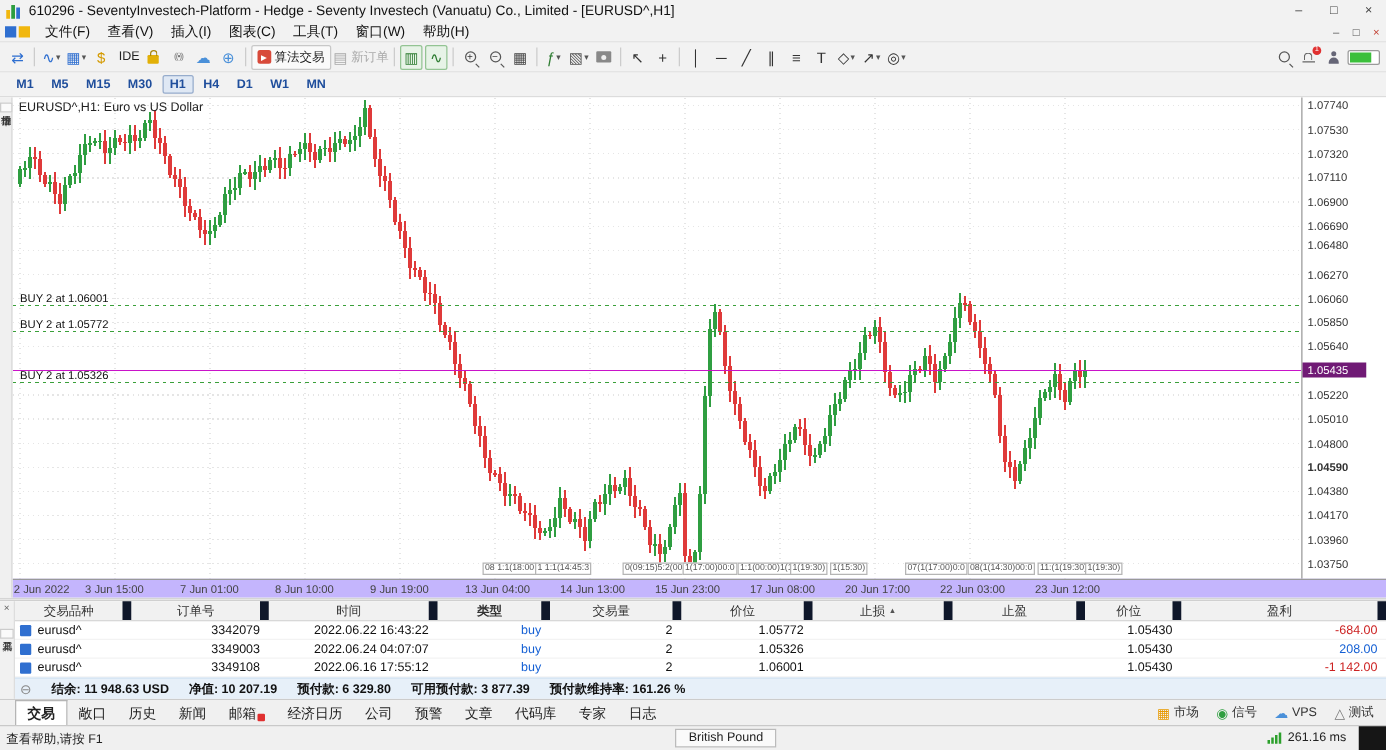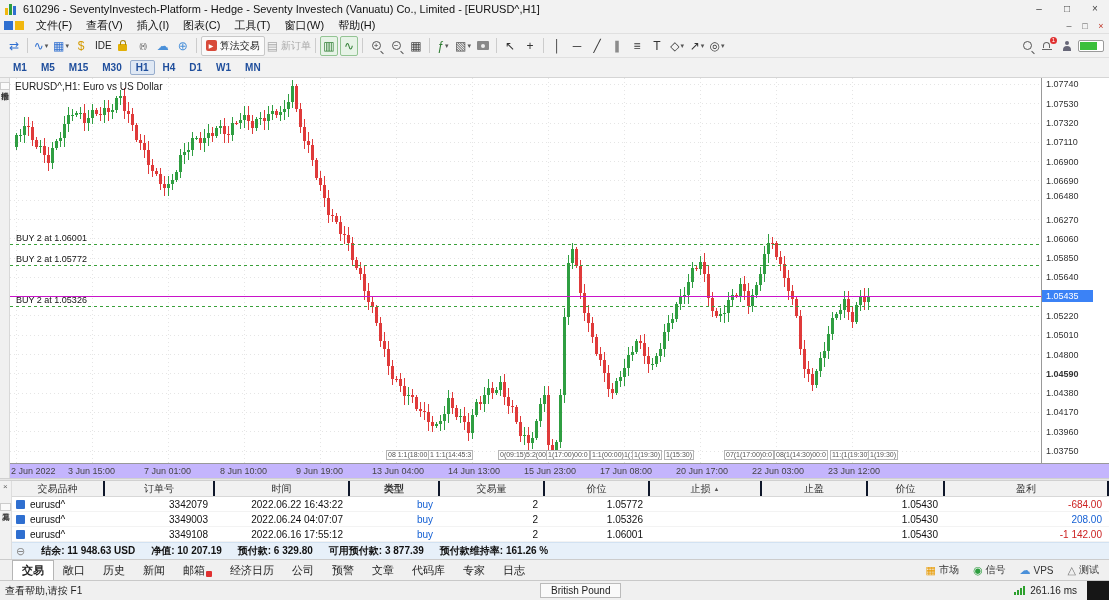--- a/index.html
+++ b/index.html
@@ -60,32 +60,32 @@
   .main{position:relative;height:400px;background:#fff}
   .rail{position:absolute;left:0;top:0;width:10px;height:400px;background:#f0f0f0;border-right:1px solid #d8d8d8;z-index:3}
   .vtab{position:absolute;top:4px;left:0;width:10px;writing-mode:vertical-rl;font-size:8px;color:#333;background:#fafafa;border:1px solid #ccc;padding:3px 0;text-align:center}
   .chart-wrap{position:absolute;left:10px;top:0;width:1031px;height:385px;background:#fff;overflow:hidden}
   .chart-wrap svg{position:absolute;left:0;top:0}
   .sym{position:absolute;left:5px;top:3px;font-size:10px;color:#222}
   #tags{position:absolute;inset:0;pointer-events:none}
   .tag{position:absolute;top:372px;font-size:7px;line-height:8px;color:#555;background:#fff;border:1px solid #b5b5b5;padding:0 1px;white-space:nowrap}
   .paxis{position:absolute;left:1041px;top:0;width:68px;height:385px;background:#fff;border-left:1px solid #999}
   .plabel{position:absolute;left:4px;font-size:9px;color:#333;white-space:nowrap}
-  .pbadge{position:absolute;left:0;right:16px;background:#3b82f6;color:#fff;font-size:9px;line-height:12px;padding-left:4px}
+  .pbadge{position:absolute;left:0;right:16px;background:#701a75;color:#fff;font-size:9px;line-height:12px;padding-left:4px}
   .taxis{position:absolute;left:10px;top:385px;width:1099px;height:15px;background:#c4b5fd;border-top:1px solid #999}
   .tl{position:absolute;top:2px;font-size:9px;color:#444;white-space:nowrap}
   .splitter{height:3px;background:#e6e6e6;border-top:1px solid #d0d0d0;border-bottom:1px solid #d0d0d0}
   
   .toolbox{display:flex;background:#fff}
   .tb-gutter{width:12px;background:#f1f1f1;border-right:1px solid #ddd;position:relative}
   .tbclose{position:absolute;top:2px;left:3px;font-size:8px;color:#666;line-height:8px}
   .vtab2{position:absolute;top:22px;left:0;width:11px;writing-mode:vertical-rl;font-size:8px;color:#333;background:#fafafa;border:1px solid #ccc;padding:3px 0;text-align:center}
   .tb-body{flex:1}
   .thead{display:flex;height:16px;align-items:center;background:#f1f1f1;border-bottom:1px solid #d8d8d8;font-size:10px;color:#333}
-  .th{display:flex;justify-content:center;align-items:center;height:100%;border-right:2px solid #0f172a}
+  .th{display:flex;justify-content:center;align-items:center;height:100%;border-right:7px solid #0f172a}
   .trow{display:flex;height:15px;align-items:center;font-size:10px;color:#111;border-bottom:1px solid #f3f3f3}
   .td{padding:0 7px;white-space:nowrap;overflow:hidden}
   .num{text-align:right}
   .symcell{display:flex;align-items:center;padding-left:4px}
   .symicon{width:9px;height:9px;background:#2f6fd0;border-radius:1px;margin-right:5px;flex:none}
   .sortg{font-size:6px;margin-left:3px;color:#555}
   .tsum{display:flex;align-items:center;height:17px;background:#e7f0f9;border-top:1px solid #d2e2f2;font-size:10px;font-weight:bold;color:#111;gap:16px;padding-left:4px}
   .sumic{color:#888;font-weight:normal;font-size:11px}
   
   .tabsbar{display:flex;align-items:center;height:21px;background:#f0f0f0;border-top:1px solid #ccc;padding:0 10px 0 12px}

